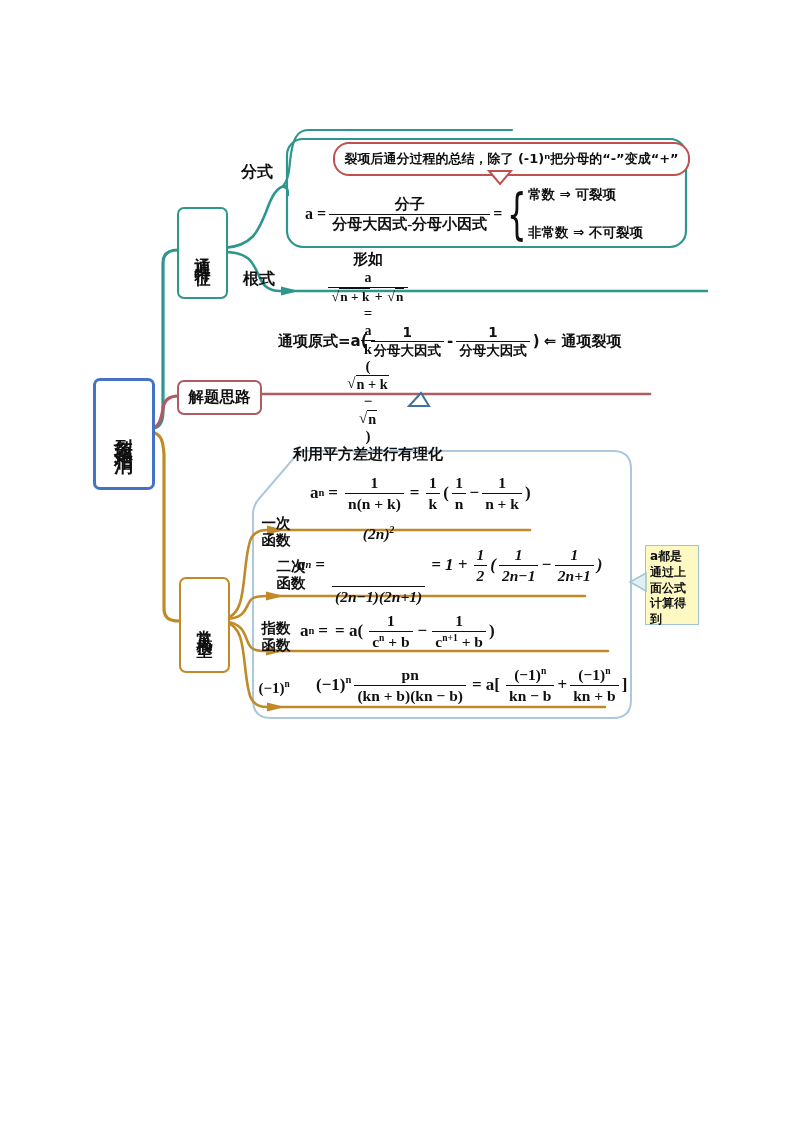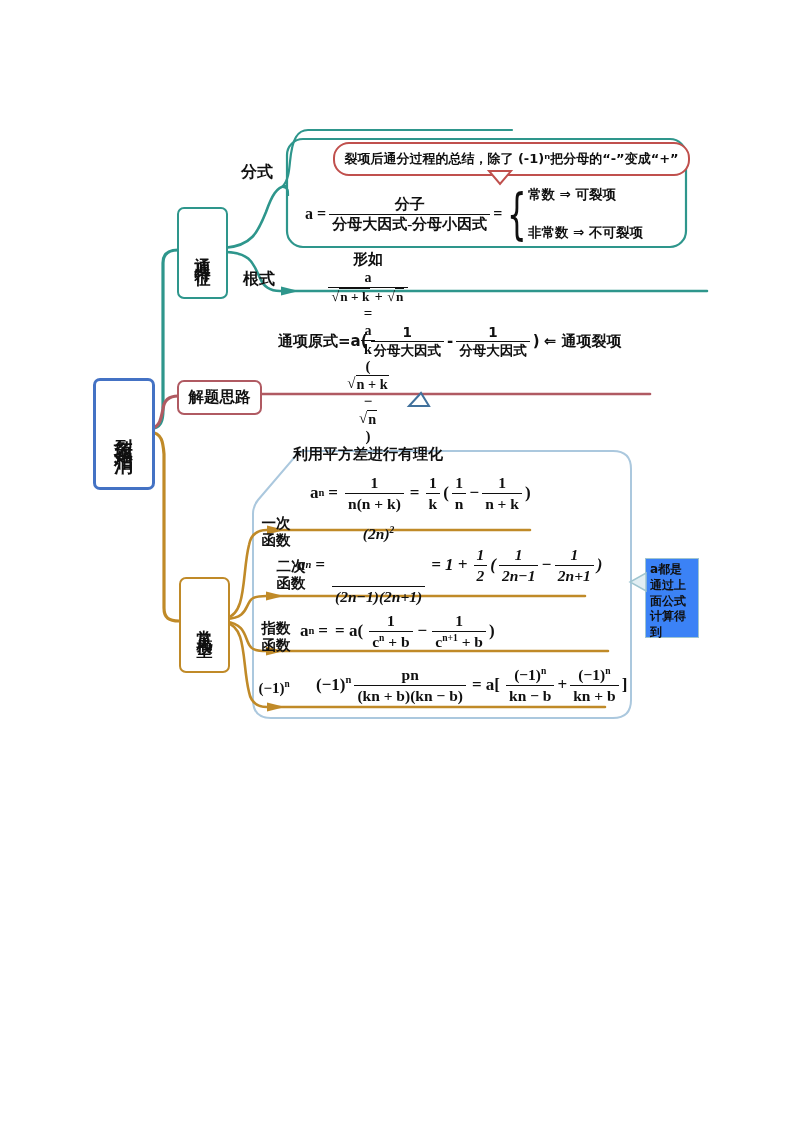--- a/index.html
+++ b/index.html
@@ -234,22 +234,22 @@
       <span class="den">kn − b</span>
     </span>
     <span>+</span>
     <span class="frac" style="font-size:15.5px;">
       <span class="num"><span>(−1)</span><sup class="s">n</sup></span>
       <span class="den">kn + b</span>
     </span>
     <span>]</span>
   </div>
 
-  <div class="abs" style="left:645px;top:545px;width:54px;height:80px;background:#3b82f6;border:1.5px solid #9FC5D0;
-       font-size:12px;font-weight:bold;line-height:1.32;padding:3px 4px;box-sizing:border-box;margin-top:13px;">a都是通过上面公式计算得到</div>
+  <div class="abs" style="left:645px;top:545px;width:54px;height:80px;background:#fef9c3;border:1.5px solid #9FC5D0;
+       font-size:12px;font-weight:bold;line-height:1.32;padding:3px 4px;box-sizing:border-box;">a都是通过上面公式计算得到</div>
 
   <svg class="layer" viewBox="0 0 794 1123" style="pointer-events:none;">
     <polygon points="489,171 511,171 500,184" fill="#ffffff" stroke="#C0504D" stroke-width="2"></polygon>
     <polygon points="409,406 429,406 421,393" fill="#ffffff" stroke="#41719C" stroke-width="2"></polygon>
     <polygon points="646,573 646,591 630,582" fill="#E1EEF3" stroke="#9FC5D0" stroke-width="1.5"></polygon>
   </svg>
 
 </div>
 
 </body></html>

